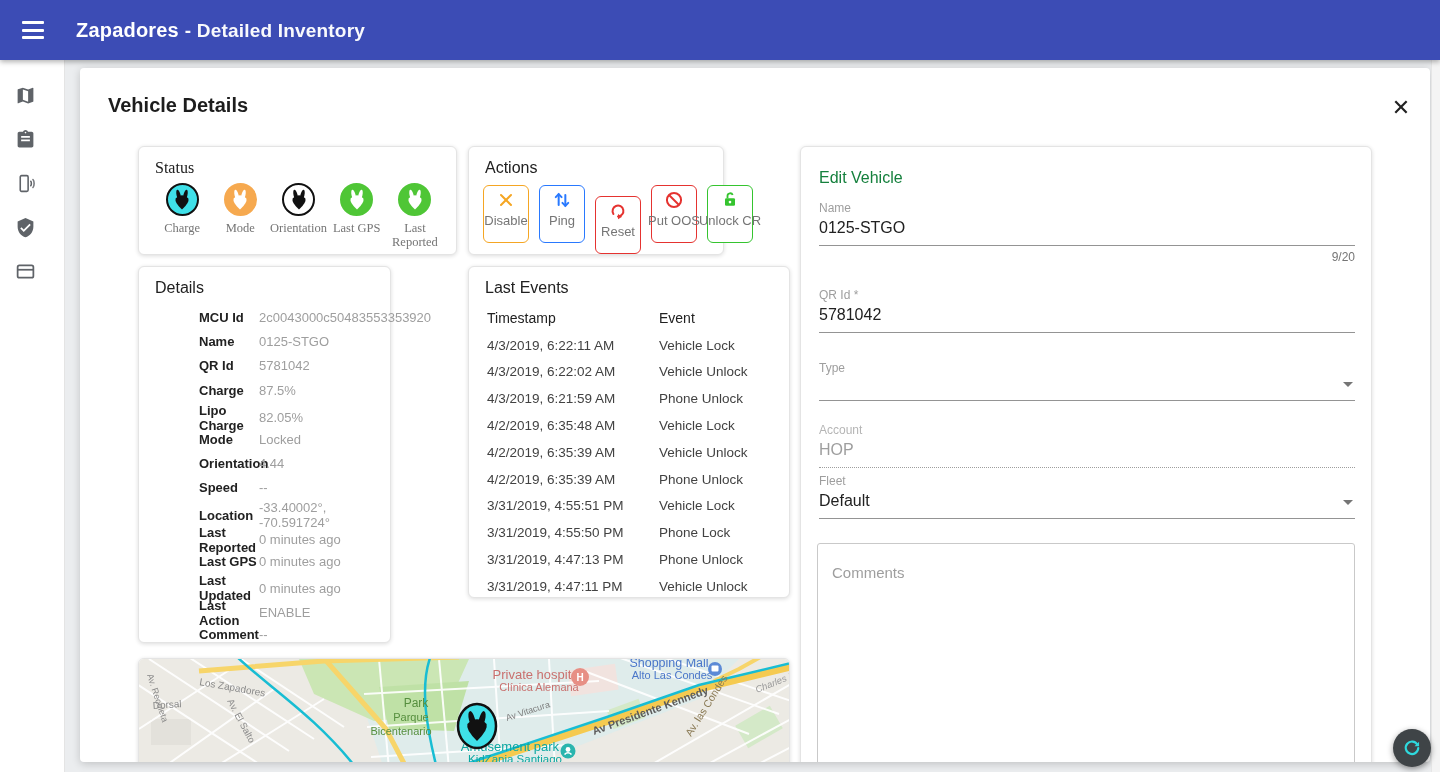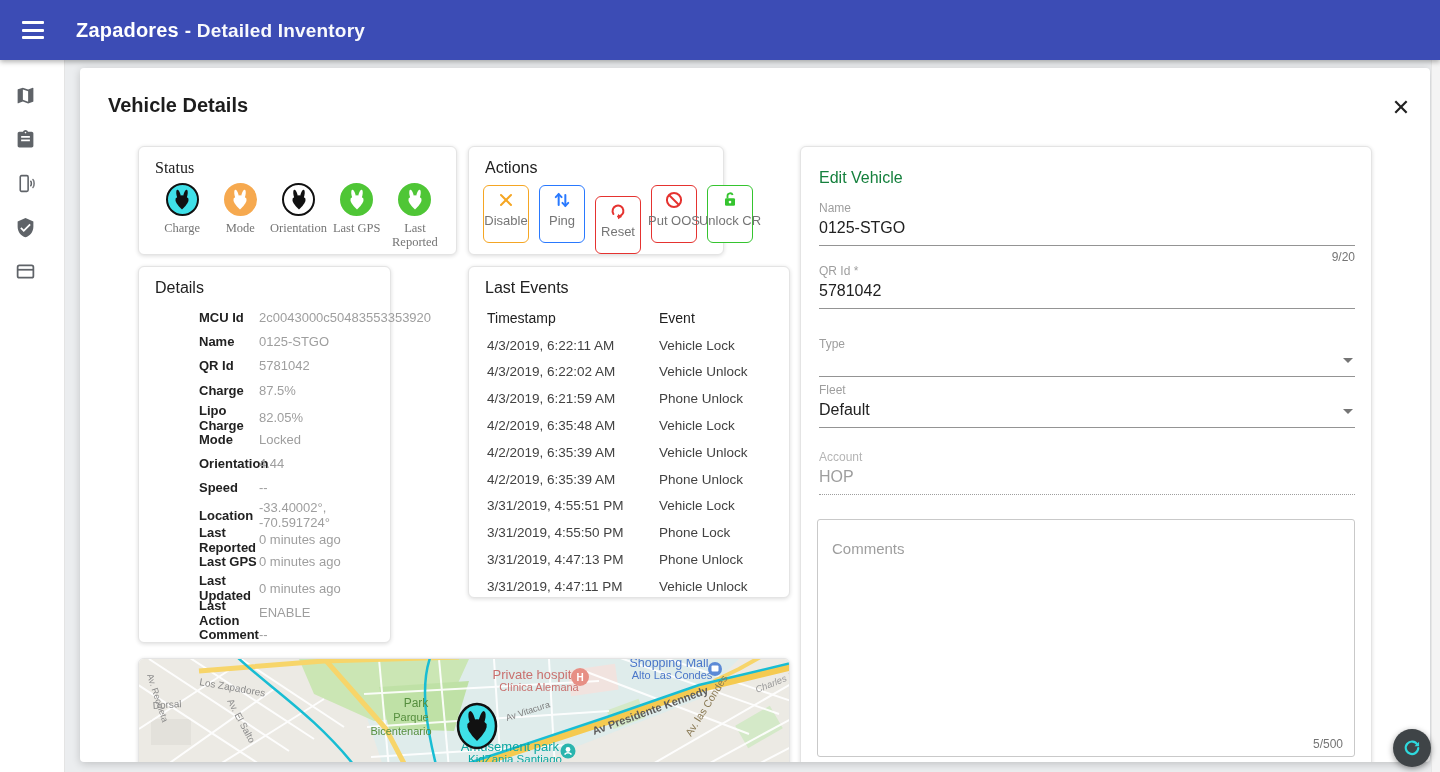--- a/index.html
+++ b/index.html
@@ -77,21 +77,21 @@
   .flabel { font-size:12px; color:#9e9e9e; }
   .fvalue, .finput { font-size:16px; color:#212121; border:none; outline:none; width:100%;
                      background:transparent; padding:4px 0 8px 0; font-family:inherit; }
   .u-solid { border-bottom:1px solid #949494; }
   .u-dotted { border-bottom:1px dotted #9e9e9e; }
   .counter { font-size:12px; color:#757575; text-align:right; margin:4px 16px 0 0; }
   .select-arrow { position:absolute; right:2px; bottom:14px; width:0; height:0;
                   border-left:5px solid transparent; border-right:5px solid transparent;
                   border-top:5px solid #757575; }
   .f-name { margin-top:14px; }
-  .f-qr { }
+  .f-qr { margin-top:24px; }
   .f-type { margin-top:28px; }
   .f-type .spacer { height:26px; }
   .f-fleet { margin-top:6px; }
   .f-account { margin-top:22px; }
   .f-account .flabel { color:#b5b5b5; }
   .f-account .fvalue { color:#9e9e9e; }
   .comments-wrap { margin:24px 16px 0 16px; position:relative; }
   .comments { width:100%; height:238px; border:1px solid #c9c9c9; border-radius:3px; resize:none;
               font-family:inherit; font-size:15px; color:#212121; padding:20px 14px; outline:none; }
   .comments::placeholder { color:#9e9e9e; }
@@ -509,29 +509,29 @@
       <div class="flabel">QR Id *</div>
       <input class="finput u-solid" type="text" value="5781042" style="">
     </div>
 
     <div class="field f-type">
       <div class="flabel">Type</div>
       <div class="spacer u-solid"></div>
       <span class="select-arrow"></span>
     </div>
 
+    <div class="field f-account">
+      <div class="flabel">Account</div>
+      <div class="fvalue u-dotted">HOP</div>
+    </div>
+
     <div class="field f-fleet">
       <div class="flabel">Fleet</div>
       <div class="fvalue u-solid">Default</div>
       <span class="select-arrow"></span>
-    </div>
-
-    <div class="field f-account">
-      <div class="flabel">Account</div>
-      <div class="fvalue u-dotted">HOP</div>
     </div>
 
     <div class="comments-wrap">
       <textarea class="comments" placeholder="Comments" style=""></textarea>
       <span class="comments-counter">5/500</span>
     </div>
   </div>
 </section>
 
 <button class="fab" aria-label="refresh">

